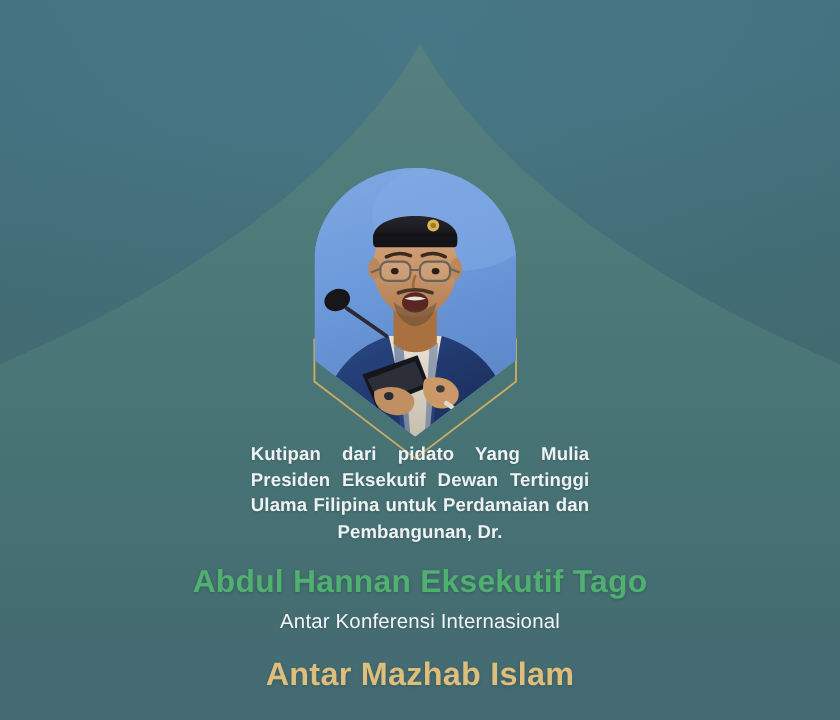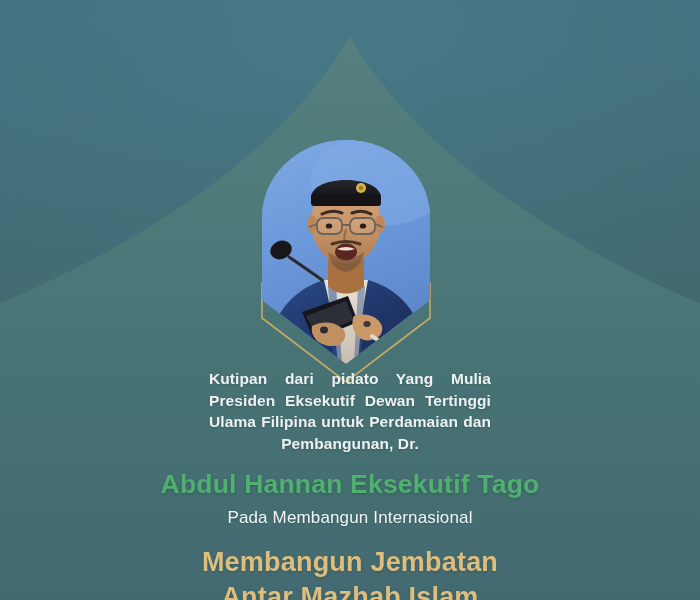--- a/index.html
+++ b/index.html
@@ -230,20 +230,19 @@
         <ellipse cx="105" cy="184" rx="3.6" ry="3" fill="#3a3a44"></ellipse>
 
         <path d="M110 196 q10 6 14 16" stroke="#dedacc" stroke-width="4" fill="none" stroke-linecap="round"></path>
       </svg>
     </div>
   </div>
 
   <div class="content">
     <p class="quote-lead">Kutipan dari pidato Yang Mulia Presiden Eksekutif Dewan Tertinggi Ulama Filipina untuk Perdamaian dan Pembangunan, Dr.</p>
     <h1 class="speaker-name">Abdul Hannan Eksekutif Tago</h1>
-    <p class="event-line">Pada Membangun Internasional</p>
+    <p class="event-line">Antar Konferensi Internasional</p>
     <h2 class="conf-title">
-      <span>Membangun Jembatan</span>
       <span>Antar Mazhab Islam</span>
     </h2>
   </div>
 
 </div>
 
 </body></html>

